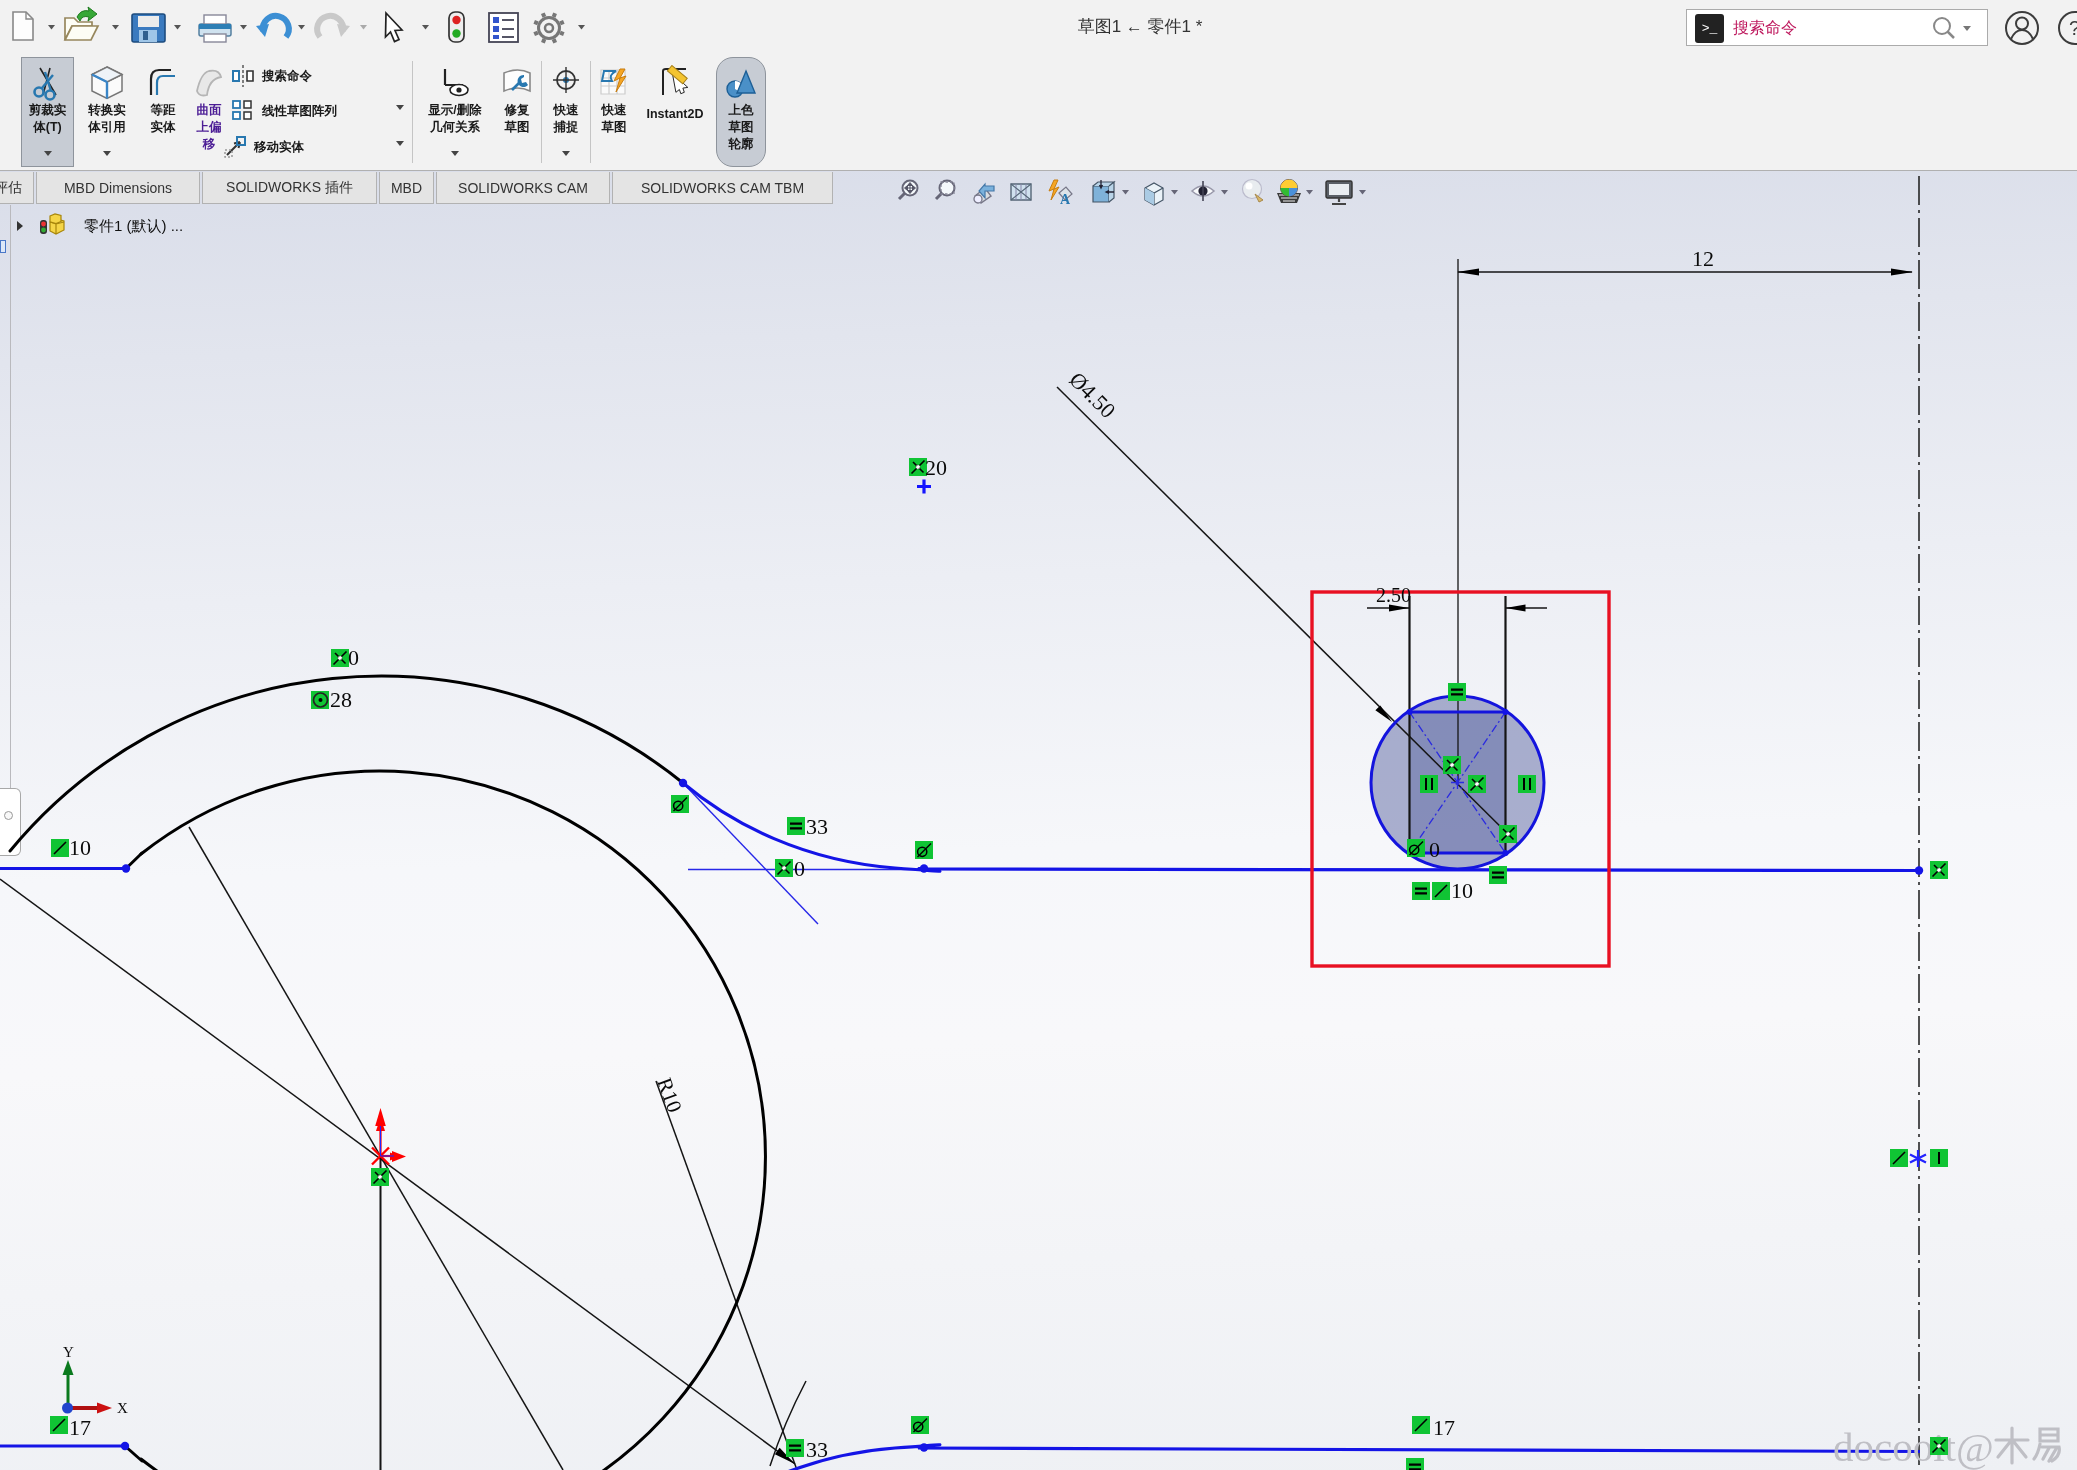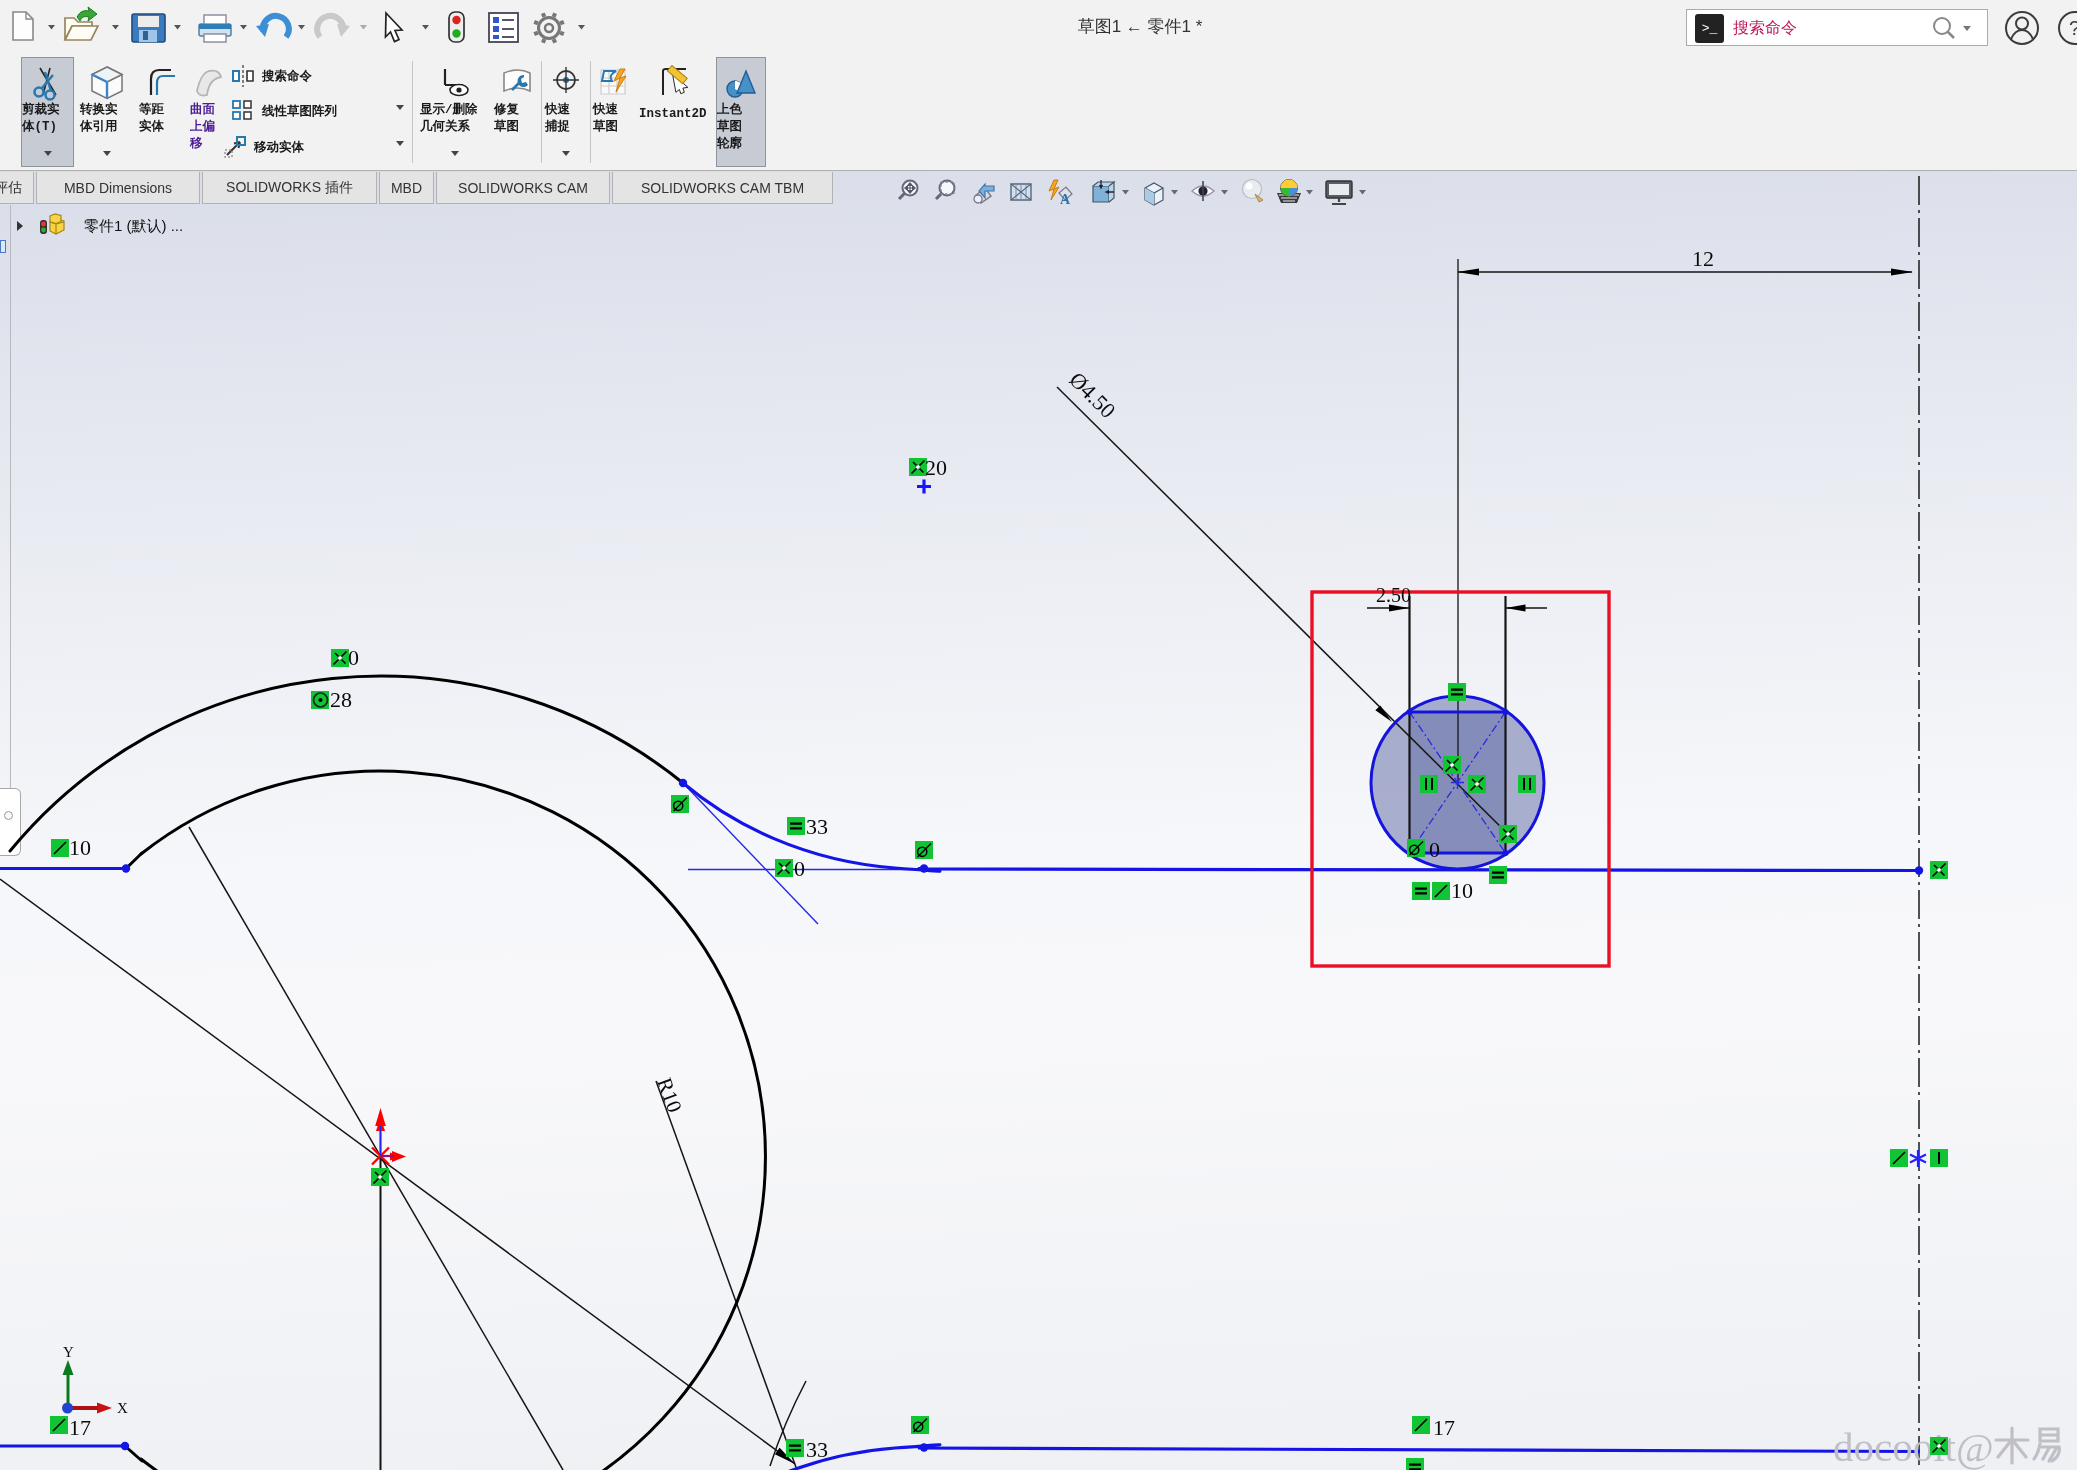--- a/index.html
+++ b/index.html
@@ -7,21 +7,21 @@
 #viewport{position:absolute;left:0;top:171px;width:2077px;height:1299px;
  background:linear-gradient(178deg,#d9dde9 0%,#e2e5ee 14%,#ecEEf4 32%,#f6f7fa 52%,#f8f8fa 66%,#f3f4f7 82%,#eef0f4 100%);}
 #sk{position:absolute;left:0;top:0;}
 .cad{font-family:"Liberation Serif",serif;fill:#0a0a0a;}
 #bar1{position:absolute;left:0;top:0;width:2077px;height:55px;background:#f2f2f2;}
 #title{position:absolute;left:980px;top:15px;width:320px;text-align:center;font-size:17px;color:#333;}
 #search{position:absolute;left:1686px;top:9px;width:302px;height:37px;background:#fff;border:1px solid #ababab;}
 #search .term{position:absolute;left:8px;top:4px;width:29px;height:29px;background:#222;border-radius:3px;color:#fff;font-size:13px;font-family:"Liberation Mono",monospace;line-height:29px;text-align:center;}
 #search .ph{position:absolute;left:46px;top:8px;font-size:16px;color:#be185d;}
 #ribbon{position:absolute;left:0;top:55px;width:2077px;height:116px;background:#f2f2f2;border-bottom:1px solid #b0b0b0;}
-.rbtn{position:absolute;top:2px;height:110px;border:1px solid transparent;font-family:Liberation Mono, monospace;}
+.rbtn{position:absolute;top:2px;height:110px;text-align:center;border:1px solid transparent;}
 .rbtn.sel{background:#c7ccd4;border:1px solid #8e949c;}
 .ric{margin-top:5px;height:40px;display:flex;align-items:center;justify-content:center;}
 .rtx{position:absolute;width:100%;font-size:12.5px;line-height:17px;color:#1a1a1a;font-weight:bold;}
 .rtx.gy{color:#4c1d95;}
 .rrow{position:absolute;height:30px;display:flex;align-items:center;gap:6px;font-size:12.5px;color:#1a1a1a;font-weight:bold;}
 .rsep{position:absolute;top:6px;height:102px;width:1px;background:#c5c5c5;}
 .dna{position:absolute;left:50%;margin-left:-4px;bottom:6px;width:0;height:0;border:4px solid transparent;border-top:5px solid #444;}
 .dnr{position:absolute;width:0;height:0;border:4px solid transparent;border-top:5px solid #444;}
 #tabs{position:absolute;left:0;top:172px;height:33px;font-size:14px;color:#333;}
 .tab{position:absolute;top:0;height:32px;background:#e4e4e4;border:1px solid #b2b2b2;border-top:none;display:flex;align-items:center;justify-content:center;white-space:nowrap;overflow:hidden;}
@@ -463,21 +463,21 @@
       <div class="rbtn" style="left:638px;width:74px;">
         <div class="ric">
           <svg width="36" height="36" viewBox="0 0 36 36">
             <path d="M6,30 V6 q0,-2 3,-2 l20,0" fill="none" stroke="#222" stroke-width="2"></path>
             <path d="M8,4 L30,24 l-7,1 2,6 -5,2 -2,-6 -5,4 Z" fill="#fff" stroke="#222" stroke-width="1.4" transform="scale(0.7) translate(14,8)"></path>
             <rect x="10" y="6" width="20" height="7" fill="#f4c430" stroke="#a8821a" transform="rotate(40 20 10)"></rect>
           </svg>
         </div>
         <div class="rtx" style="top:48px">Instant2D</div>
       </div>
-      <div class="rbtn sel" style="left:716px;width:50px;">
+      <div class="rbtn sel" style="left:716px;width:50px;border-radius:17px;">
         <div class="ric">
           <svg width="40" height="40" viewBox="0 0 40 40">
             <circle cx="14" cy="26" r="8" fill="#4a90c8" stroke="#1d5f96" stroke-width="1.4"></circle>
             <path d="M14,26 L14,18 A8,8 0 0 1 21,30 Z" fill="#fff"></path>
             <path d="M25,8 L34,30 H16 Z" fill="#4a90c8" stroke="#1d5f96" stroke-width="1.4"></path>
           </svg>
         </div>
         <div class="rtx" style="top:44px">上色<br>草图<br>轮廓</div>
       </div>
     </div>

